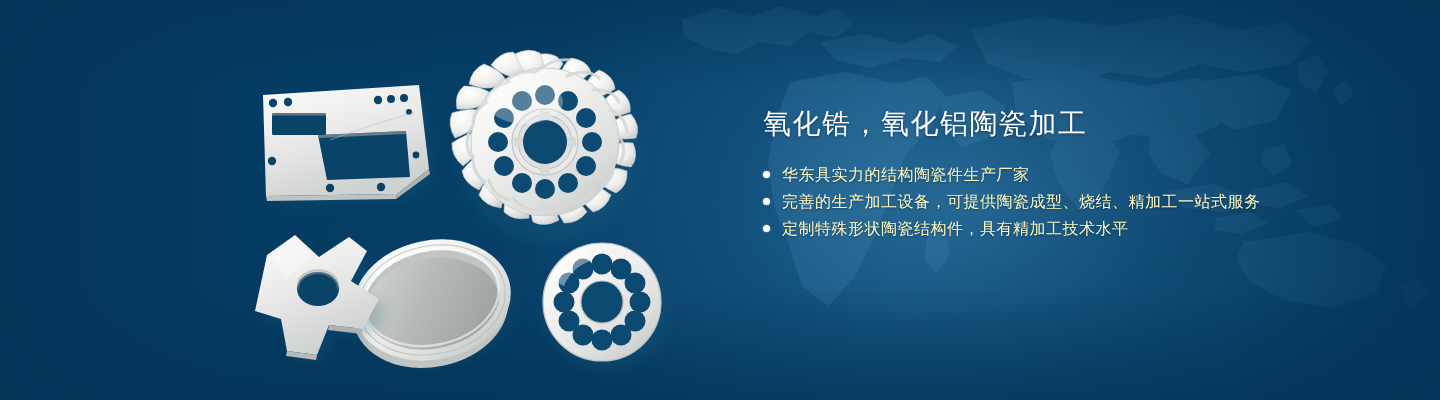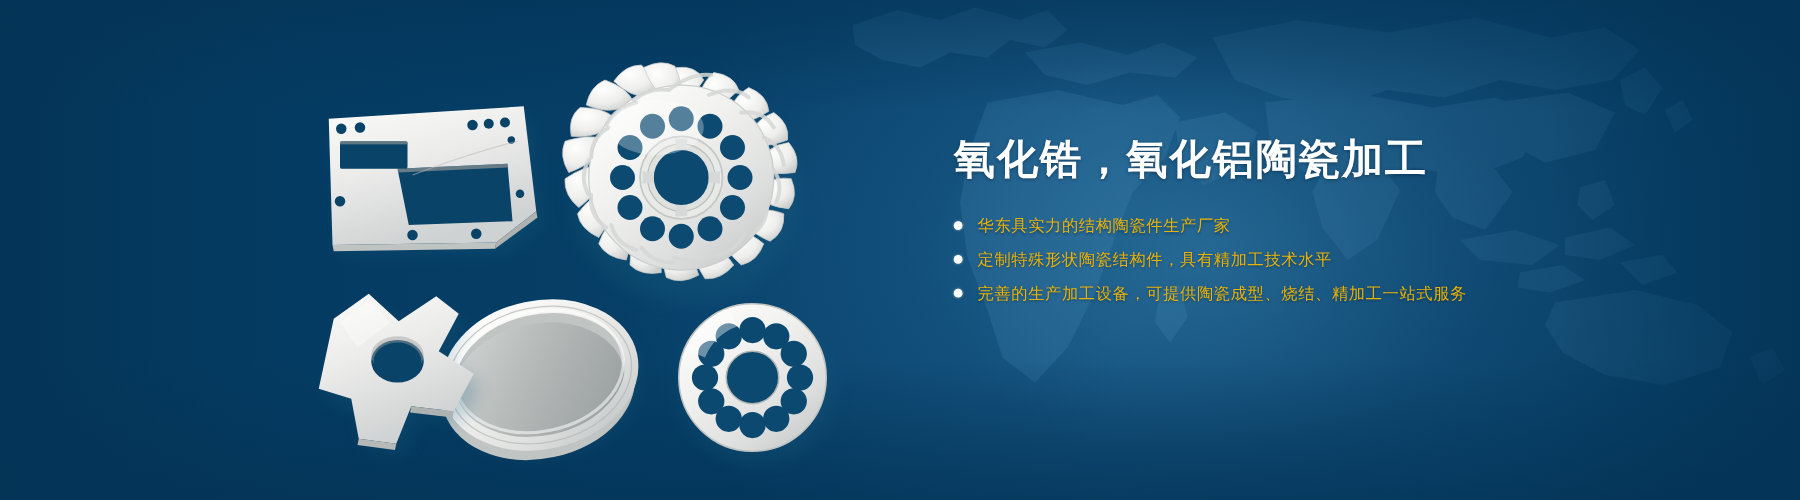--- a/index.html
+++ b/index.html
@@ -54,25 +54,25 @@
   }
   .bg-map svg { width:100%; height:100%; display:block; }
 
   
   .text-block {
     position:absolute;
     left:763px; top:108px;
     width:600px;
   }
   .headline {
-    font-size:33px;
+    font-size:28px;
     line-height:1.15;
     color:#ffffff;
     letter-spacing:1.5px;
-    font-weight:700;
+    font-weight:400;
     white-space:nowrap;
     text-shadow:0 1px 3px rgba(0,20,40,0.45);
   }
   .bullets {
     margin-top:24px;
     list-style:none;
   }
   .bullet-row {
     display:flex;
     align-items:center;
@@ -81,22 +81,22 @@
   }
   .bullet-dot {
     width:7px; height:7px;
     border-radius:50%;
     background:#ffffff;
     flex:0 0 auto;
     margin-right:12px;
     box-shadow:0 0 2px rgba(255,255,255,0.5);
   }
   .bullet-text {
-    font-size:13px;
-    color:#eab308;
+    font-size:16px;
+    color:#fef9c3;
     letter-spacing:0.5px;
     line-height:21px;
     white-space:nowrap;
     text-shadow:0 1px 2px rgba(0,18,36,0.4);
   }
 
   
   .products {
     position:absolute;
     left:0; top:0;
@@ -356,22 +356,22 @@
   <div class="text-block">
     <div class="headline">氧化锆，氧化铝陶瓷加工</div>
 
     <ul class="bullets">
       <li class="bullet-row">
         <span class="bullet-dot"></span>
         <span class="bullet-text">华东具实力的结构陶瓷件生产厂家</span>
       </li>
       <li class="bullet-row">
         <span class="bullet-dot"></span>
-        <span class="bullet-text">定制特殊形状陶瓷结构件，具有精加工技术水平</span>
+        <span class="bullet-text">完善的生产加工设备，可提供陶瓷成型、烧结、精加工一站式服务</span>
       </li>
       <li class="bullet-row">
         <span class="bullet-dot"></span>
-        <span class="bullet-text">完善的生产加工设备，可提供陶瓷成型、烧结、精加工一站式服务</span>
+        <span class="bullet-text">定制特殊形状陶瓷结构件，具有精加工技术水平</span>
       </li>
     </ul>
   </div>
 
 </div>
 
 </body></html>

